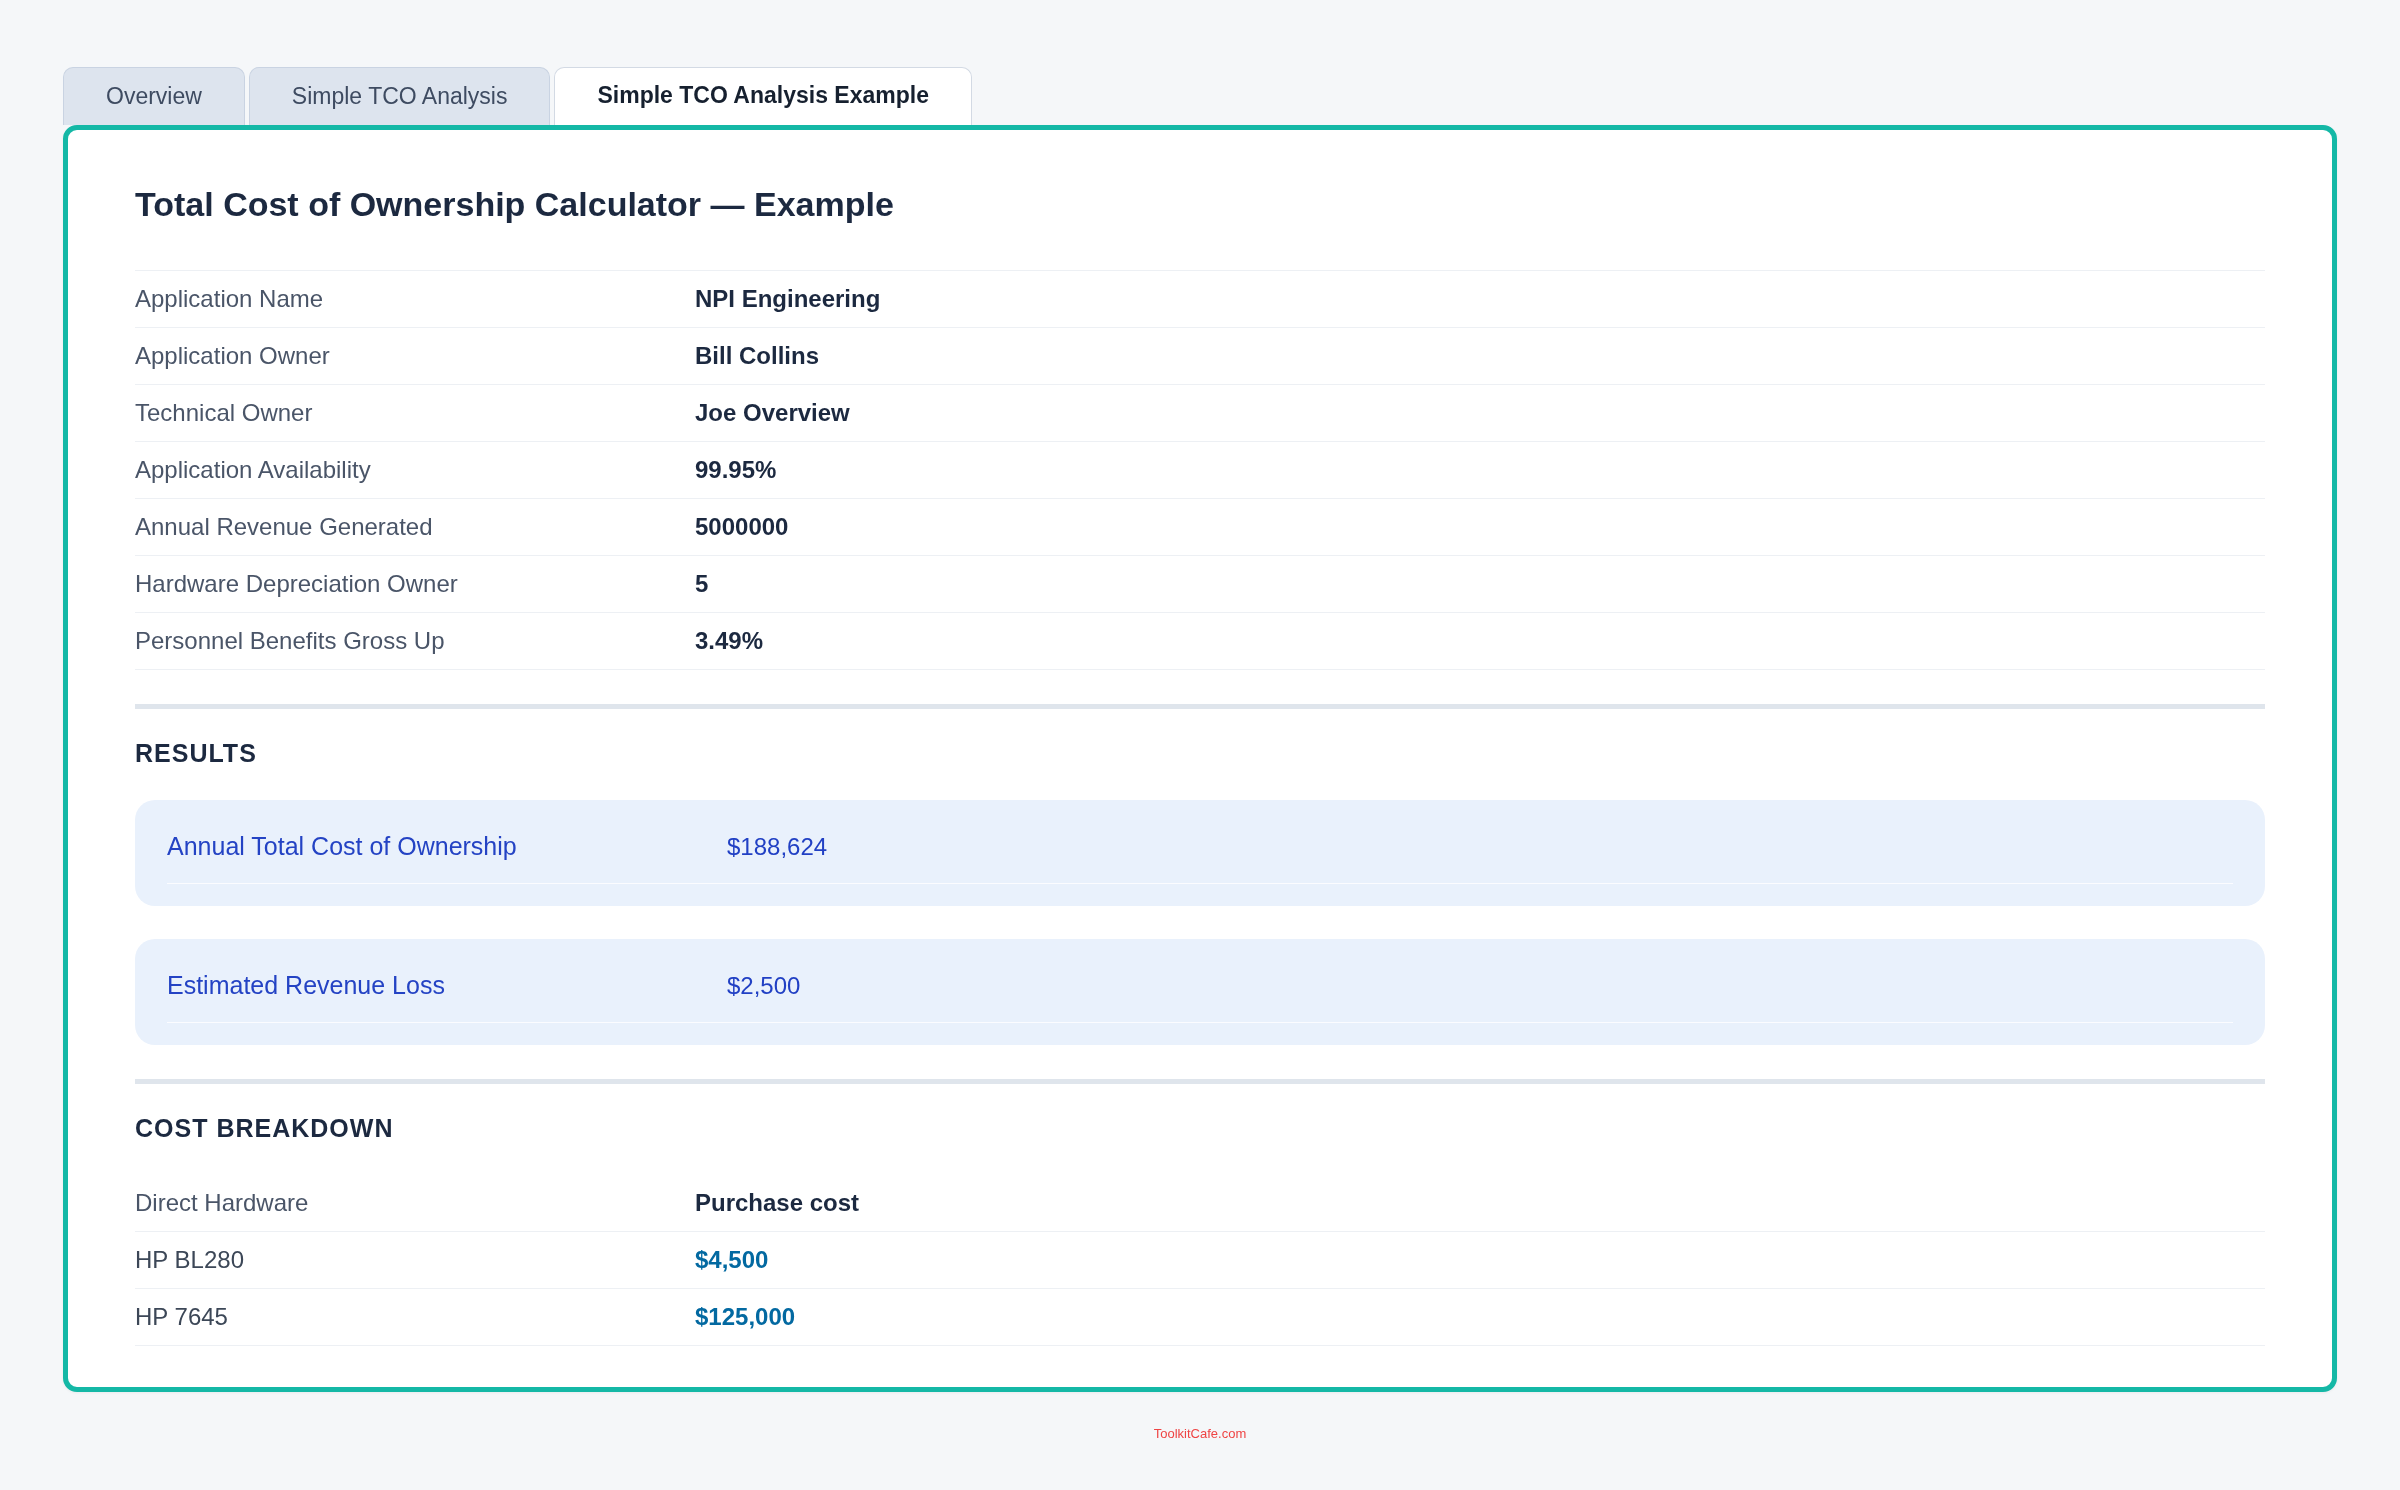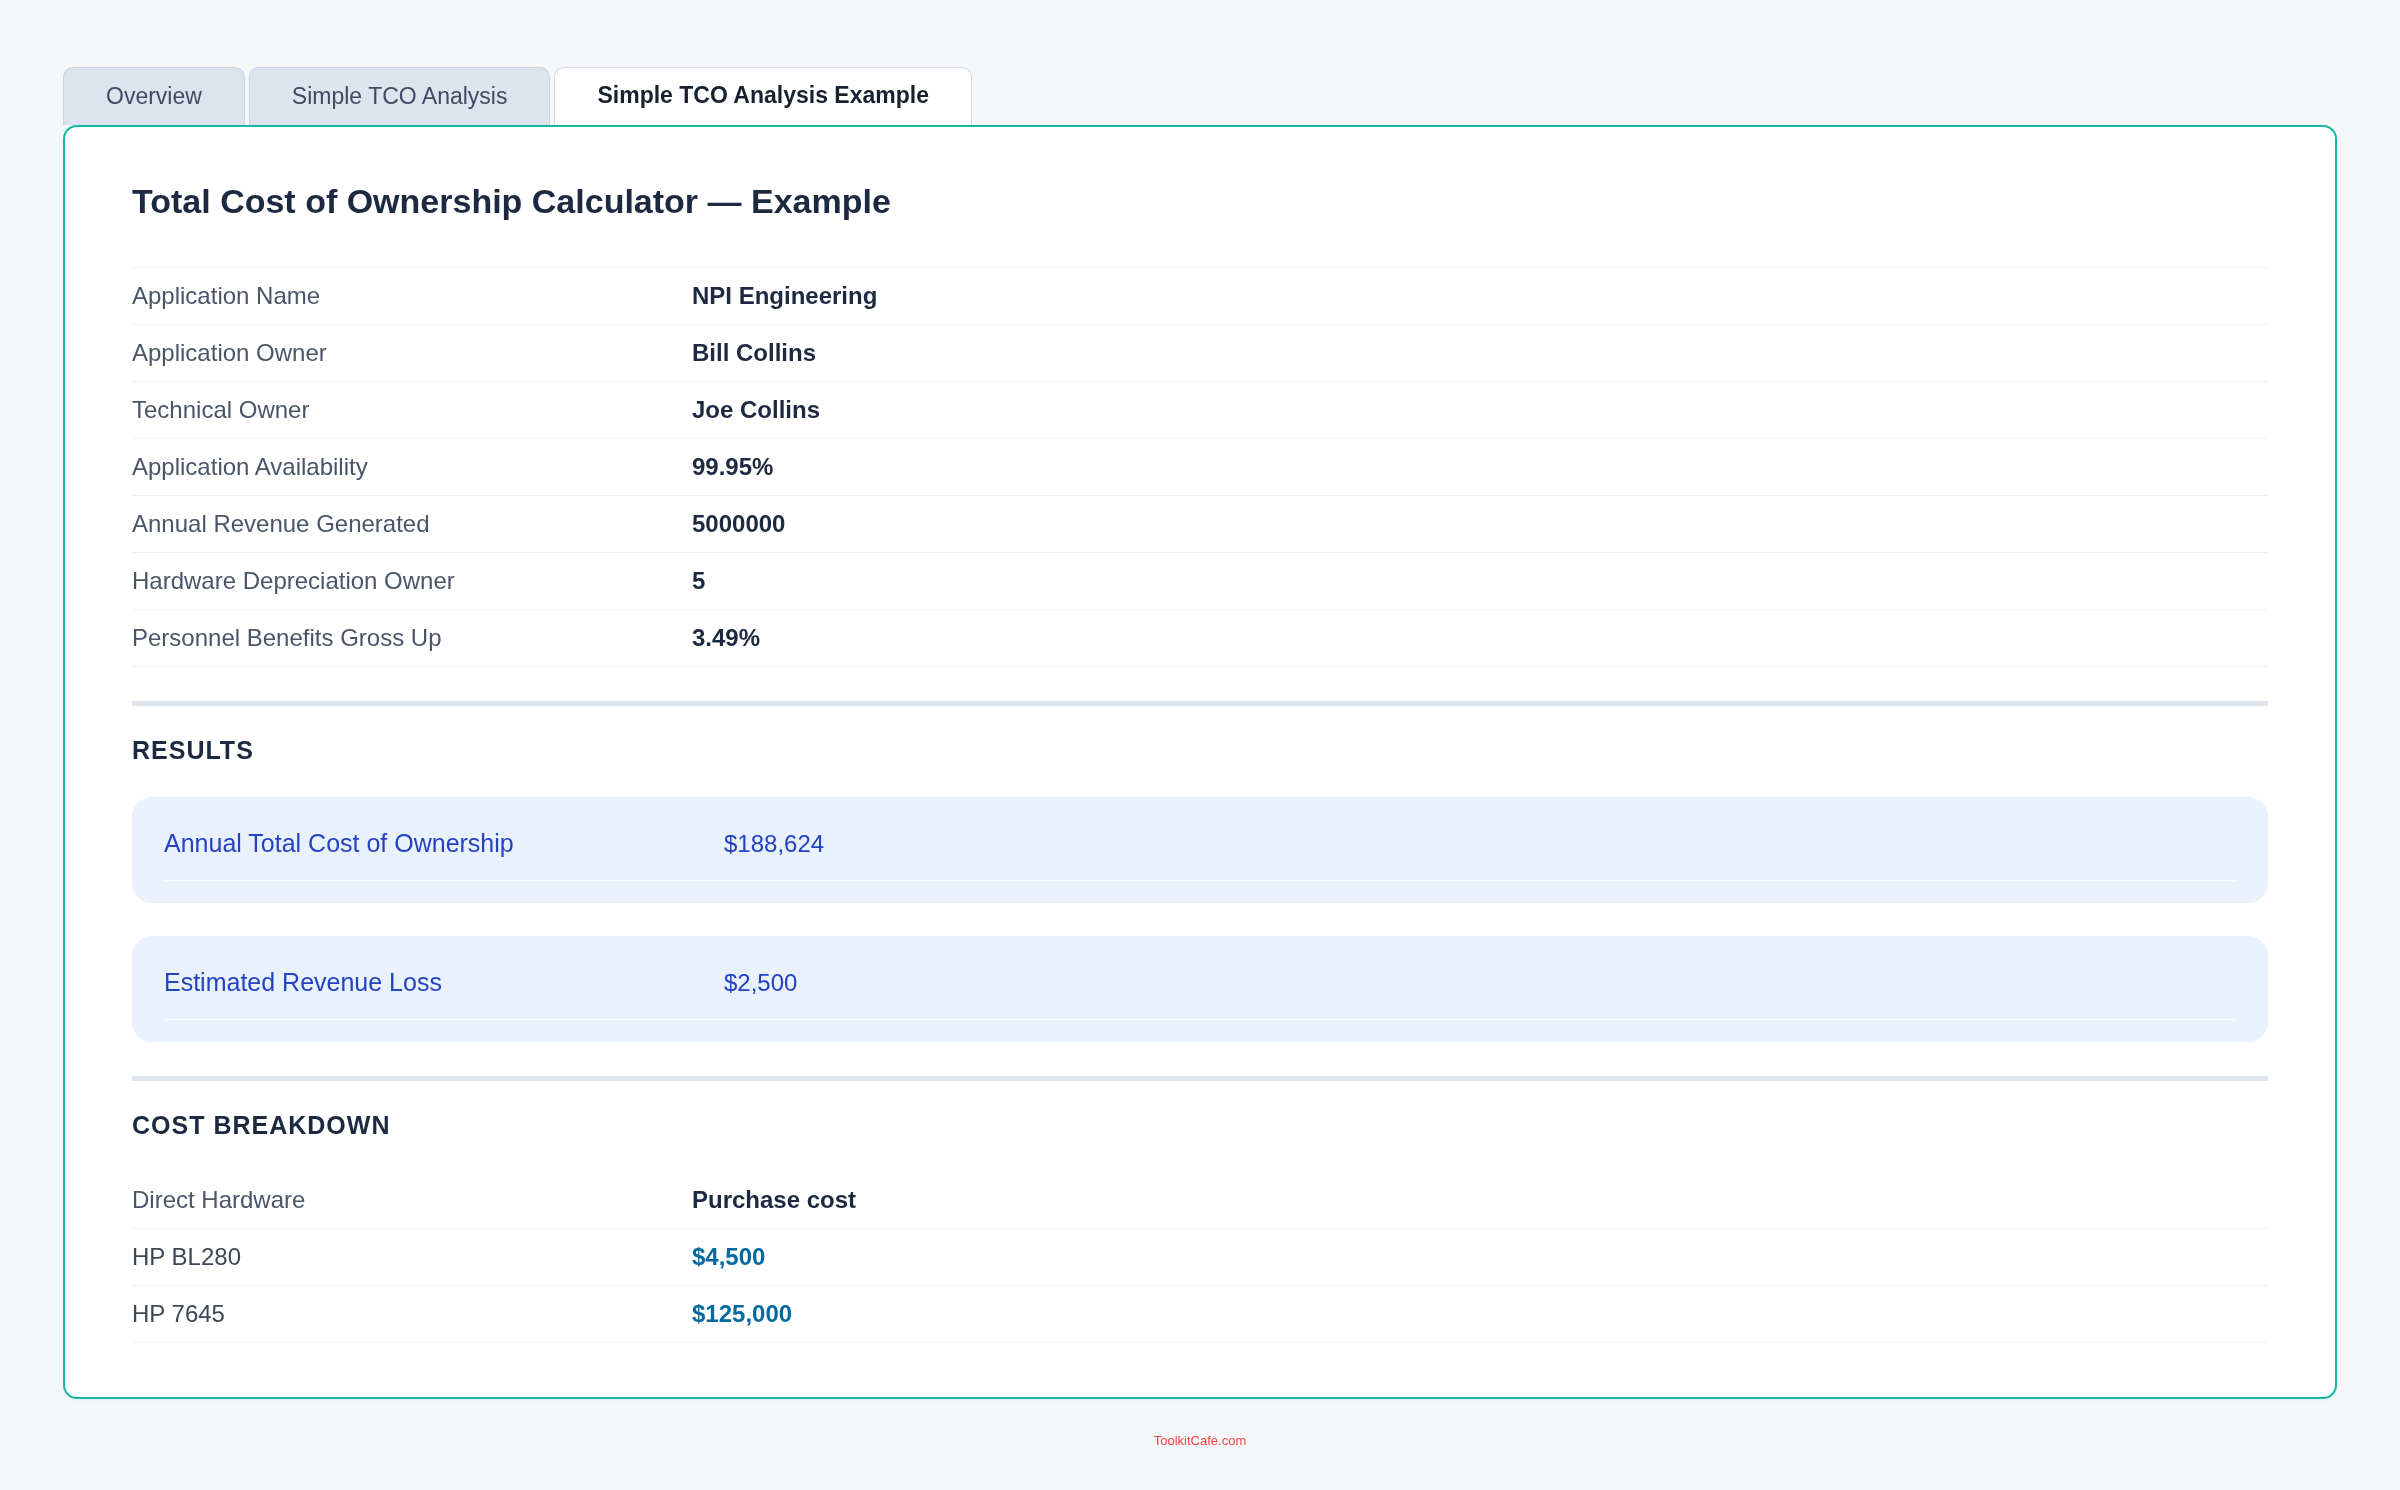--- a/index.html
+++ b/index.html
@@ -45,24 +45,24 @@
     font-weight: bold;
     margin-bottom: -2px;
     padding-bottom: 2px;
   }
 
   
   .card {
     position: relative;
     z-index: 1;
     background: #ffffff;
-    border: 2px solid #14b8a6;
+    border: 5px solid #14b8a6;
     border-radius: 14px;
     box-shadow: 0 1px 3px rgba(16,24,40,.05);
-    padding: 55px 67px 54px;
+    padding: 55px 67px 41px;
   }
   .card h1 {
     font-size: 34px;
     font-weight: bold;
     color: #1c2940;
     margin-bottom: 46px;
   }
 
   
   .fields { border-top: 1px solid #edf0f4; }
@@ -148,21 +148,21 @@
       <div class="frow">
         <span class="lbl">Application Name</span>
         <span class="val">NPI Engineering</span>
       </div>
       <div class="frow">
         <span class="lbl">Application Owner</span>
         <span class="val">Bill Collins</span>
       </div>
       <div class="frow">
         <span class="lbl">Technical Owner</span>
-        <span class="val">Joe Collins</span>
+        <span class="val">Joe Overview</span>
       </div>
       <div class="frow">
         <span class="lbl">Application Availability</span>
         <span class="val">99.95%</span>
       </div>
       <div class="frow">
         <span class="lbl">Annual Revenue Generated</span>
         <span class="val">5000000</span>
       </div>
       <div class="frow">

